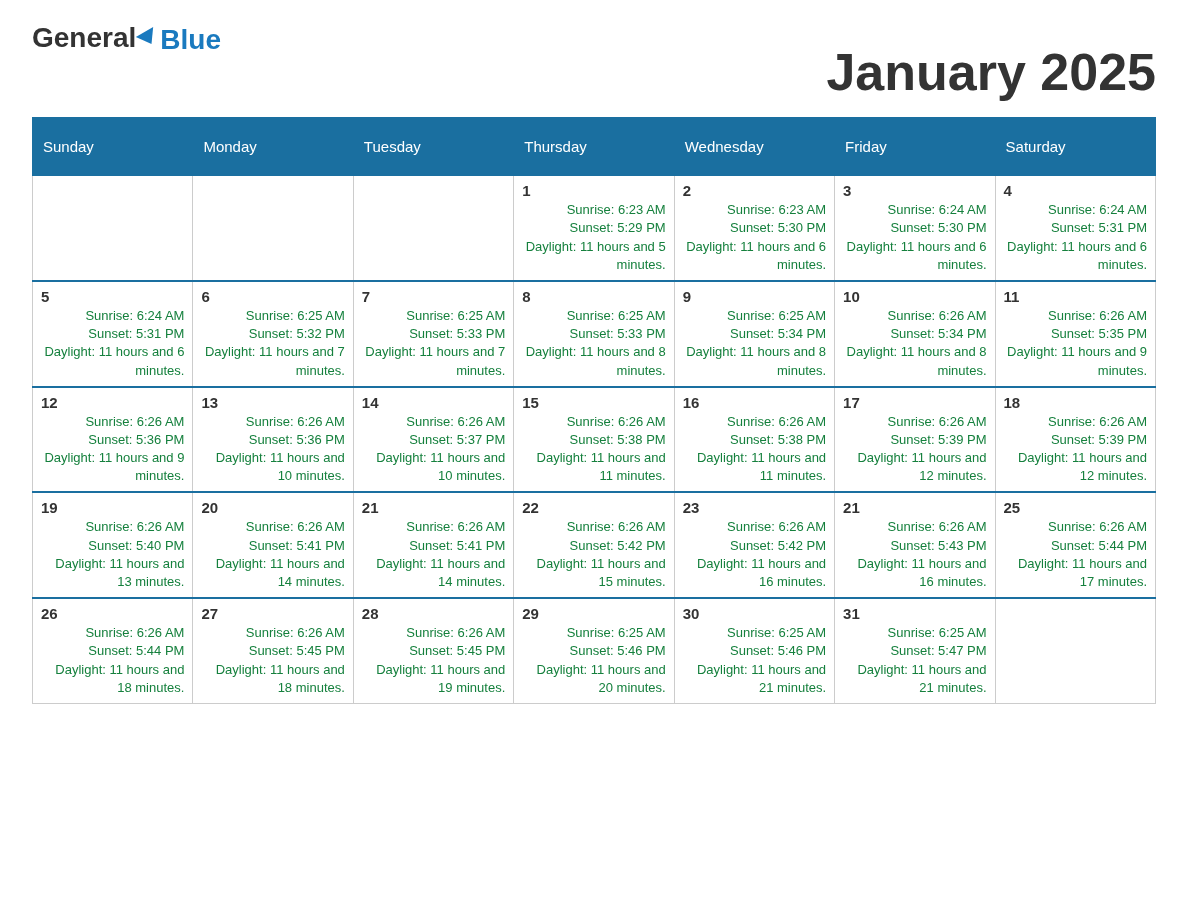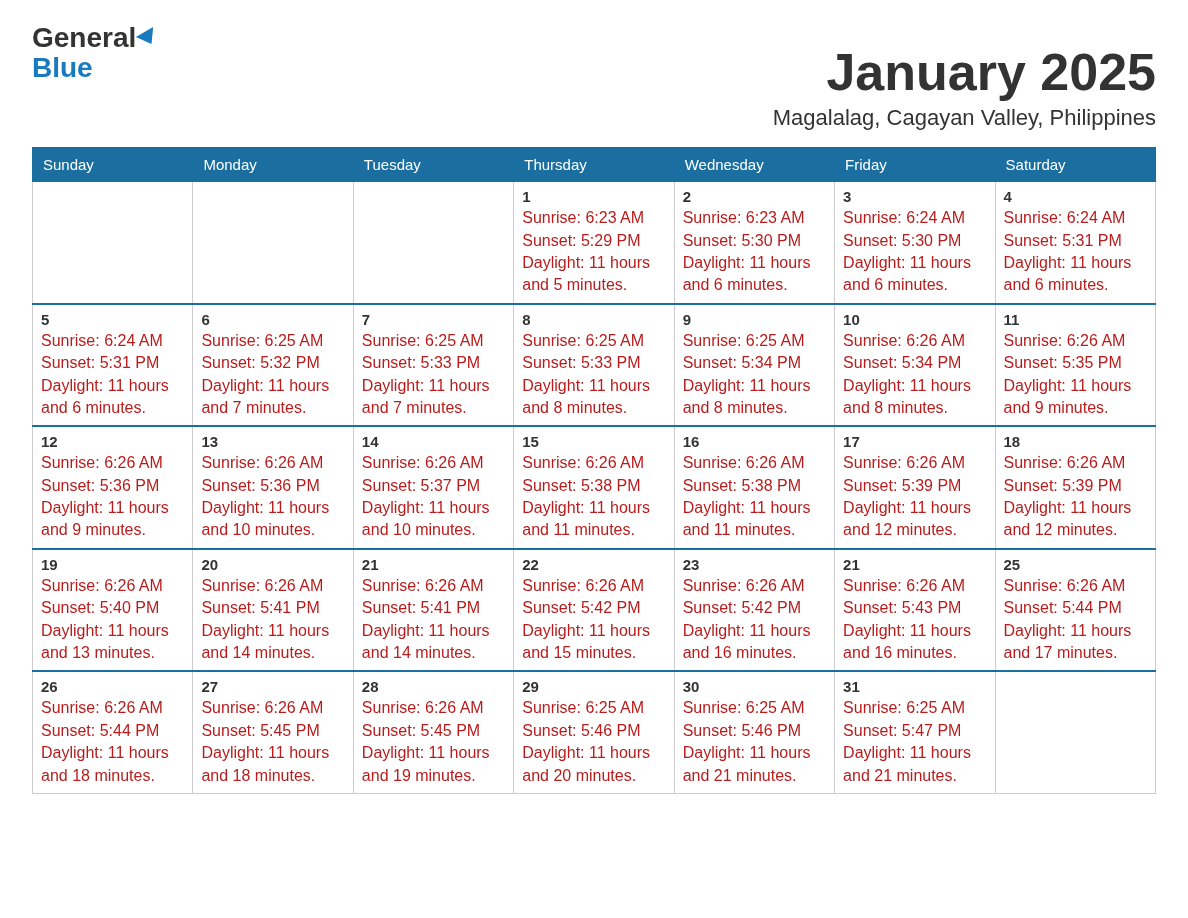--- a/index.html
+++ b/index.html
@@ -11,21 +11,21 @@
       min-height: 918px;
     }
     .header {
       display: flex;
       justify-content: space-between;
       align-items: flex-start;
       margin-bottom: 16px;
     }
     .logo {
       display: flex;
-      flex-direction: column;
+      flex-direction: row;
       align-items: flex-start;
     }
     .logo-text {
       display: flex;
       align-items: center;
       font-size: 28px;
       font-weight: bold;
       color: #333;
       line-height: 1;
     }
@@ -58,42 +58,43 @@
     .calendar {
       width: 100%;
       border-collapse: collapse;
       border: 1px solid #ccc;
     }
     .calendar th {
       background: #1a6fa0;
       color: #fff;
       font-size: 15px;
       font-weight: normal;
-      padding: 8px 10px;
+      padding: 20px 10px;
       text-align: left;
       border: 1px solid #1a6fa0;
     }
     .calendar td {
       vertical-align: top;
       border: 1px solid #ccc;
       padding: 6px 8px;
       width: 14.28%;
       min-height: 100px;
     }
     .day-num {
       font-size: 15px;
       font-weight: bold;
       color: #333;
       display: block;
       margin-bottom: 2px;
     }
     .day-info {
-      font-size: 16px;
-      color: #b91c1c;
+      font-size: 13px;
+      color: #15803d;
       line-height: 1.4;
+      text-align: right;
     }
     .empty-cell { background: #fff; }
     .row-divider td {
       border-top: 2px solid #1a6fa0;
     }
   </style>
 </head>
 <body>
 
 <div class="header">
@@ -101,21 +102,20 @@
     <div class="logo-text">
       <span class="logo-general">General</span>
       <span class="logo-arrow"></span>
     </div>
     <div>
       <span class="logo-blue">Blue</span>
     </div>
   </div>
   <div class="title-block">
     <div class="title-month">January 2025</div>
-    <div class="title-location">Magalalag, Cagayan Valley, Philippines</div>
   </div>
 </div>
 
 <table class="calendar">
   <thead>
     <tr>
     <th>Sunday</th>
         <th>Monday</th>
         <th>Tuesday</th>
         <th>Thursday</th>

